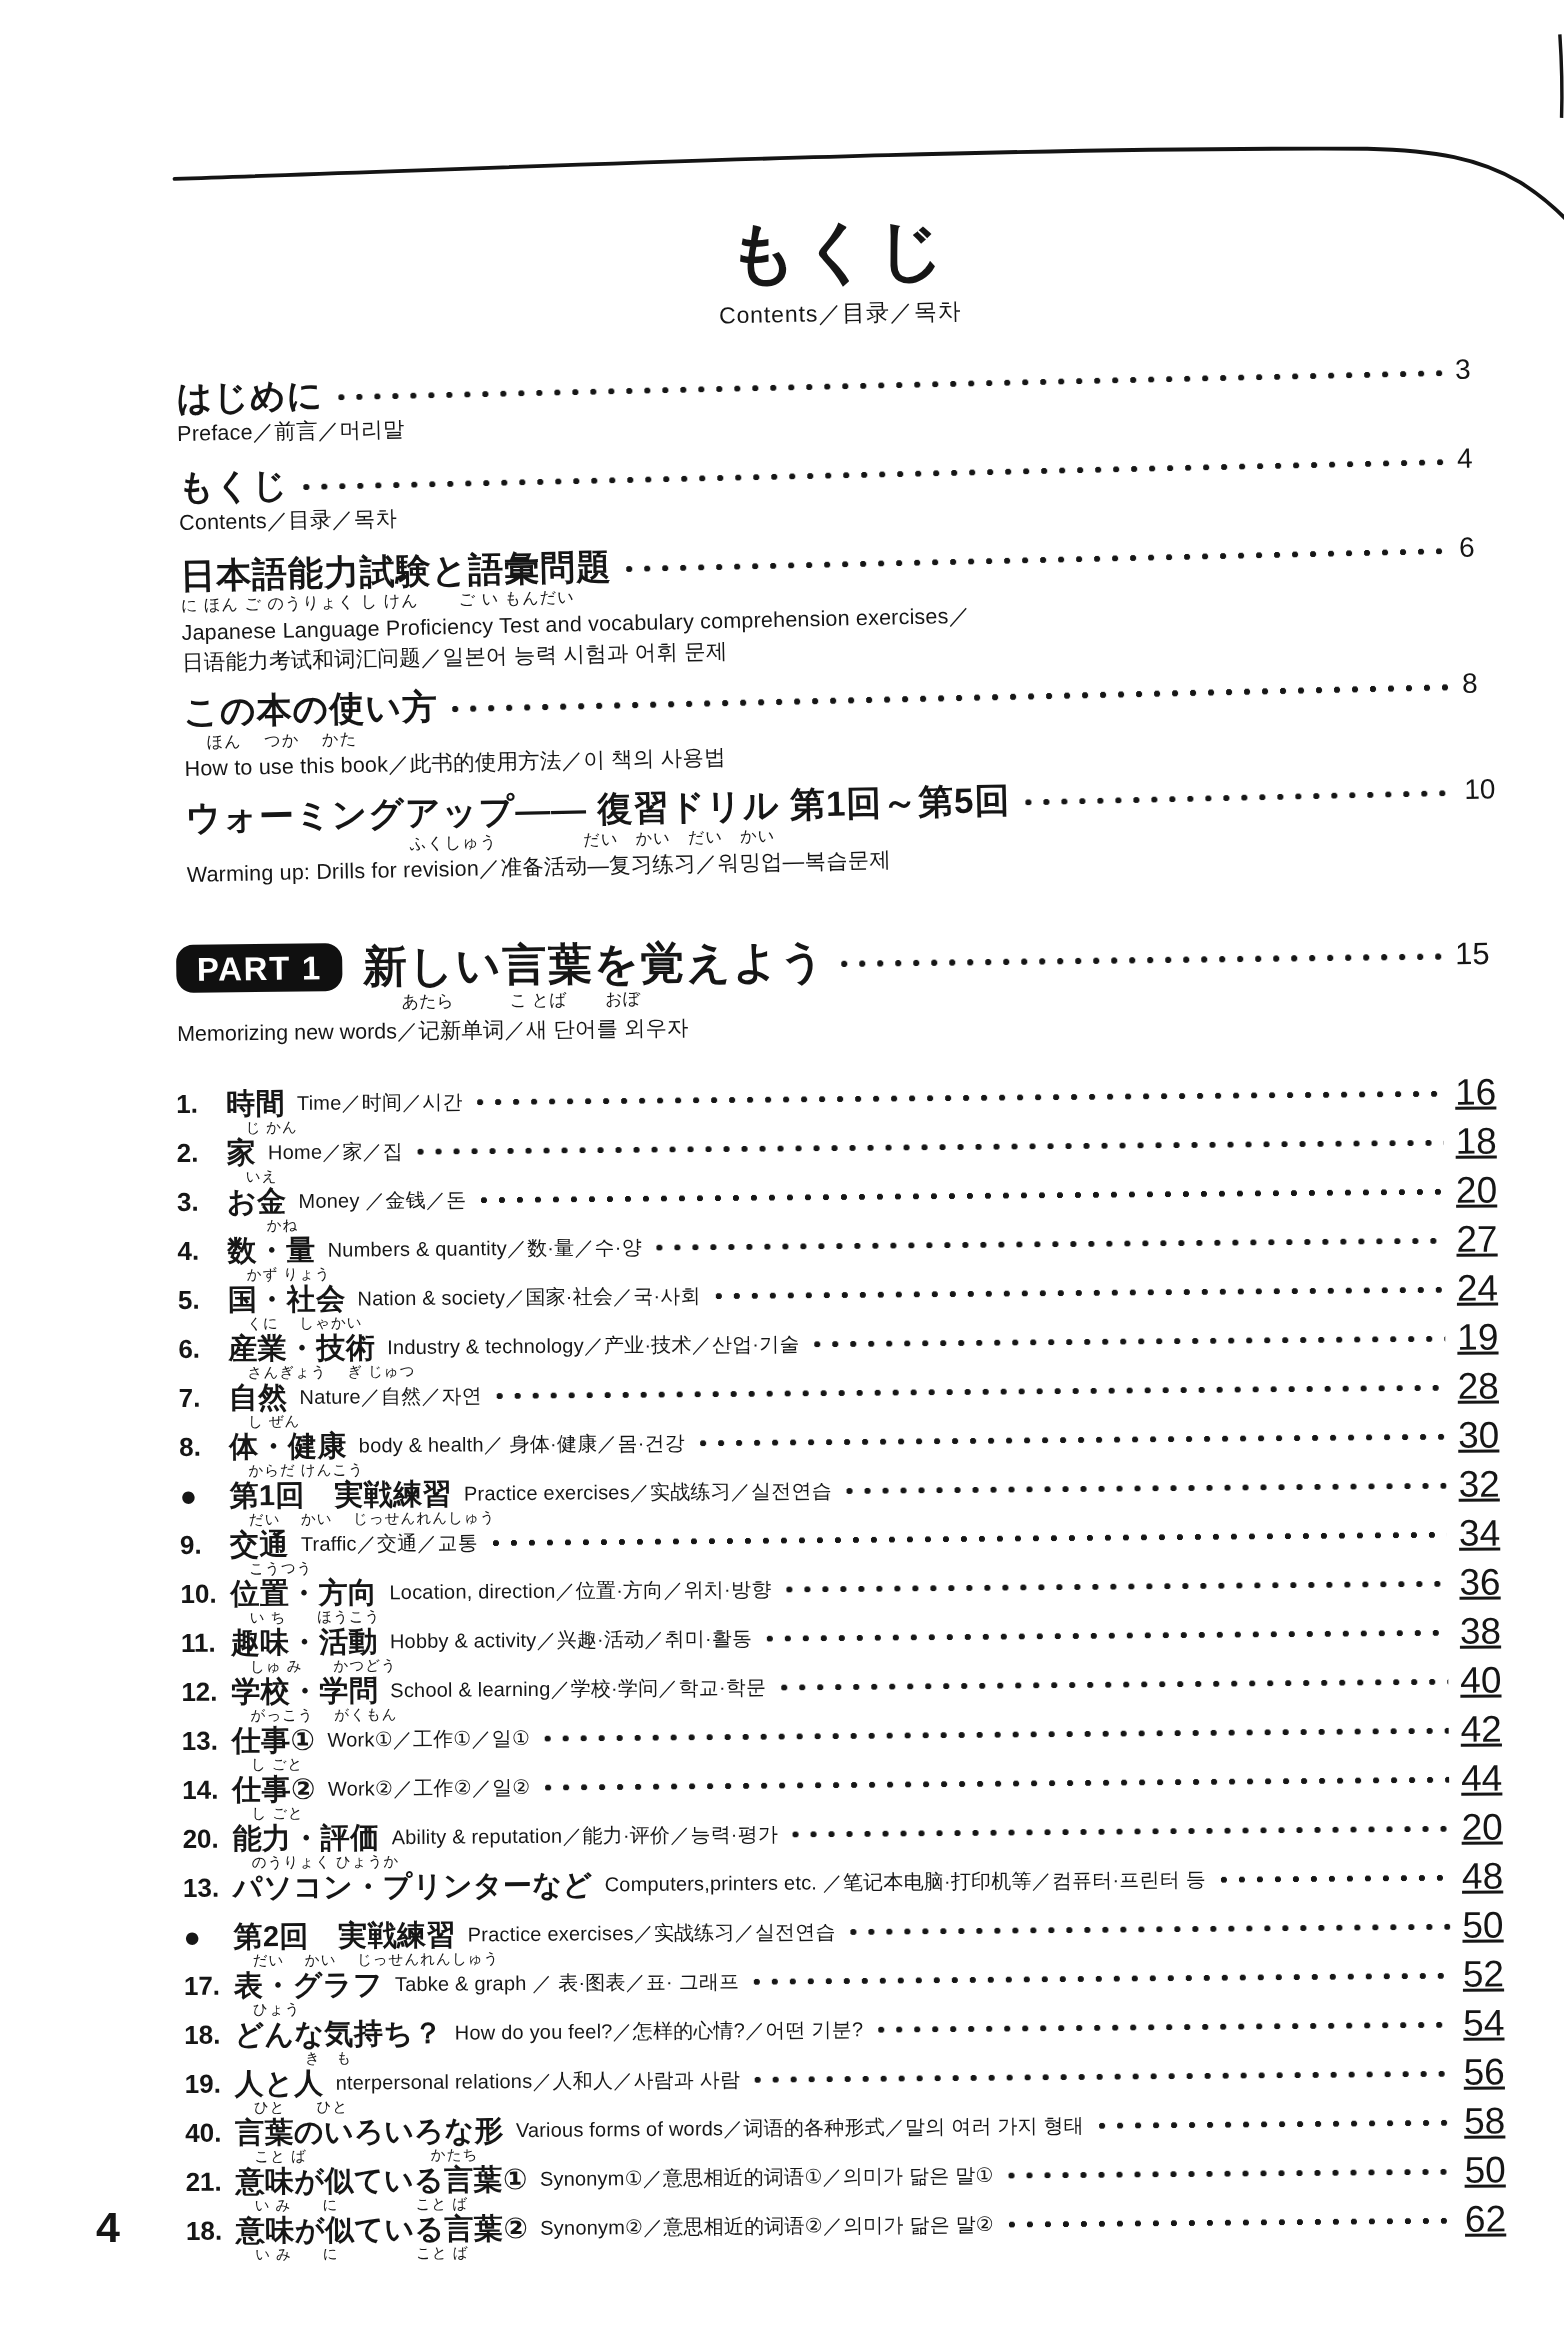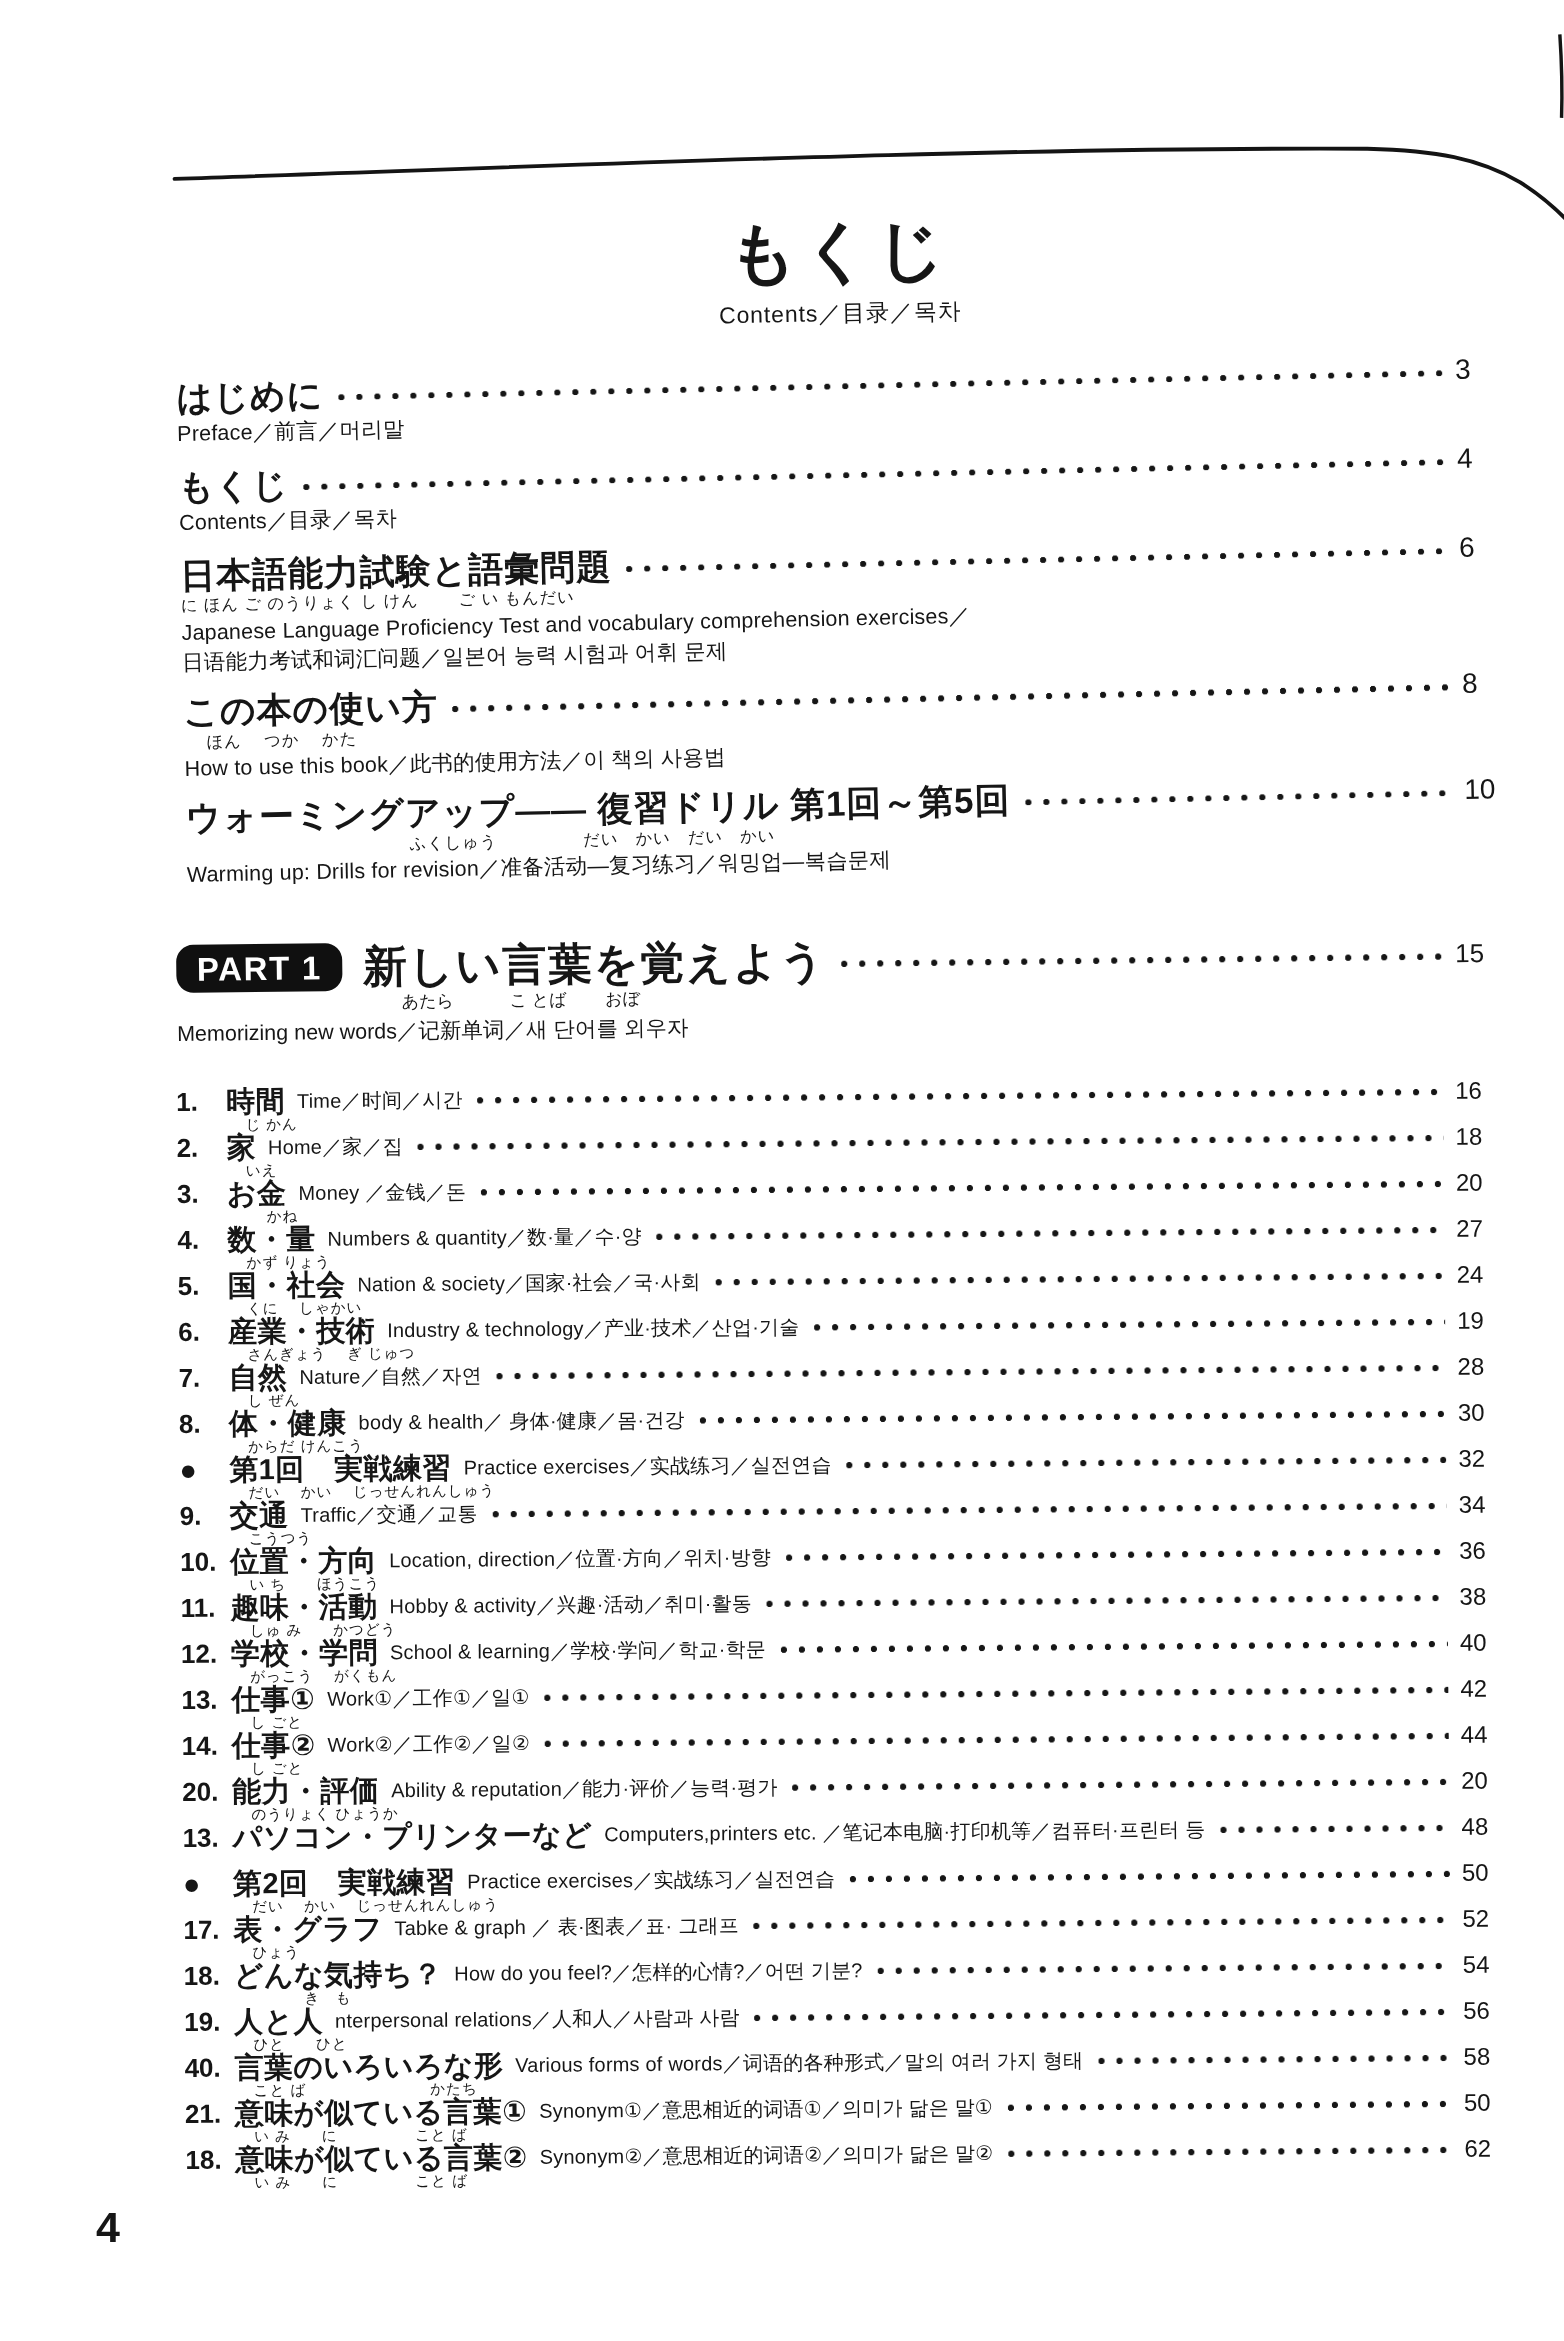--- a/index.html
+++ b/index.html
@@ -22,32 +22,32 @@
   .fm-sub{font-size:21.5px;line-height:26px;margin-top:4.3px;letter-spacing:0.2px;}
   .dots{flex:1 1 auto;height:7.7px;margin:5.2px 12px 0 13.8px;
     background-image:radial-gradient(circle at 3.9px 3.9px,#161616 2.8px,transparent 3.4px);
     background-size:18px 7.7px;background-repeat:repeat-x;background-position:left center;}
   .pg{font-size:28px;line-height:1;min-width:48px;text-align:left;white-space:nowrap;}
   .part-block{margin-top:57px;transform:rotate(-0.7deg);transform-origin:0 0;}
   .part-row{display:flex;align-items:center;}
   .part-badge{background:#101010;color:#ffffff;font-size:33px;font-weight:700;
     padding:7.7px 20.6px;border-radius:17px;letter-spacing:1.7px;line-height:1;white-space:nowrap;}
   .part-title{font-size:44px;font-weight:700;margin-left:20.6px;letter-spacing:1.7px;line-height:1.05;white-space:nowrap;}
-  .part-row .pg{font-size:26px;}
+  .part-row .pg{font-size:31px;}
   .part-furi{font-size:17px;line-height:20.6px;margin-left:225px;margin-top:1.7px;white-space:pre;}
   .part-sub{font-size:21.5px;line-height:26px;margin-top:5.2px;}
   .toc-list{margin-top:38px;transform:rotate(-0.5deg);transform-origin:0 0;}
   .toc-item{margin:0;}
   .toc-line{display:flex;align-items:center;line-height:34px;}
   .toc-num{font-size:26px;font-weight:700;min-width:50px;white-space:nowrap;}
   .toc-num.bullet{font-size:29px;}
   .toc-title{font-size:29px;font-weight:700;letter-spacing:0.4px;white-space:nowrap;}
   .toc-trans{font-size:20px;margin-left:12px;white-space:nowrap;letter-spacing:0.2px;}
   .toc-line .dots{margin-top:1.7px;}
-  .toc-line .pg{font-size:24px;}
+  .toc-line .pg{font-size:37px;text-decoration:underline;}
   .toc-furi{font-size:14.6px;line-height:12px;min-height:12px;margin-left:69px;white-space:pre;letter-spacing:0.9px;}
   .footer-page{position:absolute;left:96px;top:2203px;font-size:43px;font-weight:700;}
 </style>
 </head>
 <body>
 
 <svg class="curl-svg" width="1565" height="258" viewBox="0 0 1820 300" aria-hidden="true">
   <path d="M 203 208 C 650 193, 1150 171, 1590 173 C 1670 175, 1720 184, 1768 212 C 1790 226, 1806 239, 1824 258" fill="none" stroke="#141414" stroke-width="4.5" stroke-linecap="round"></path>
   <path d="M 1814 40 C 1816 70, 1817 105, 1816 137" fill="none" stroke="#141414" stroke-width="4"></path>
 </svg>

